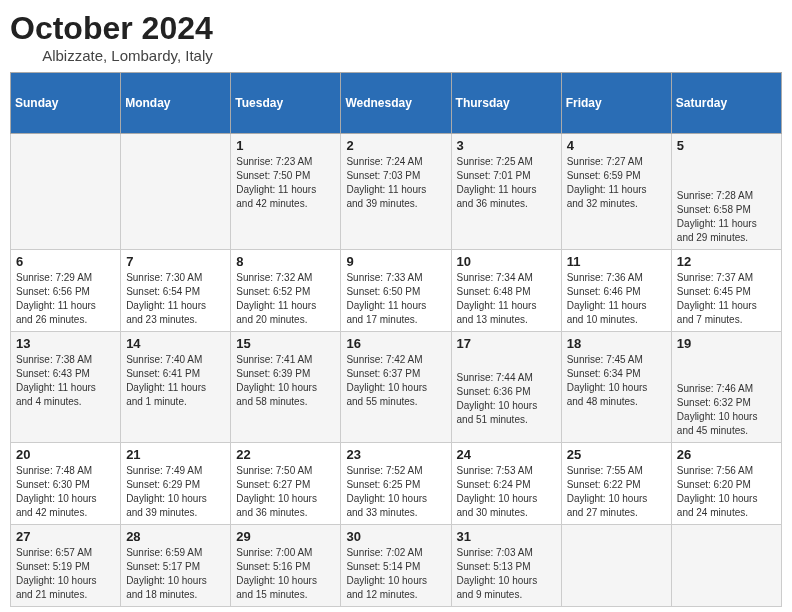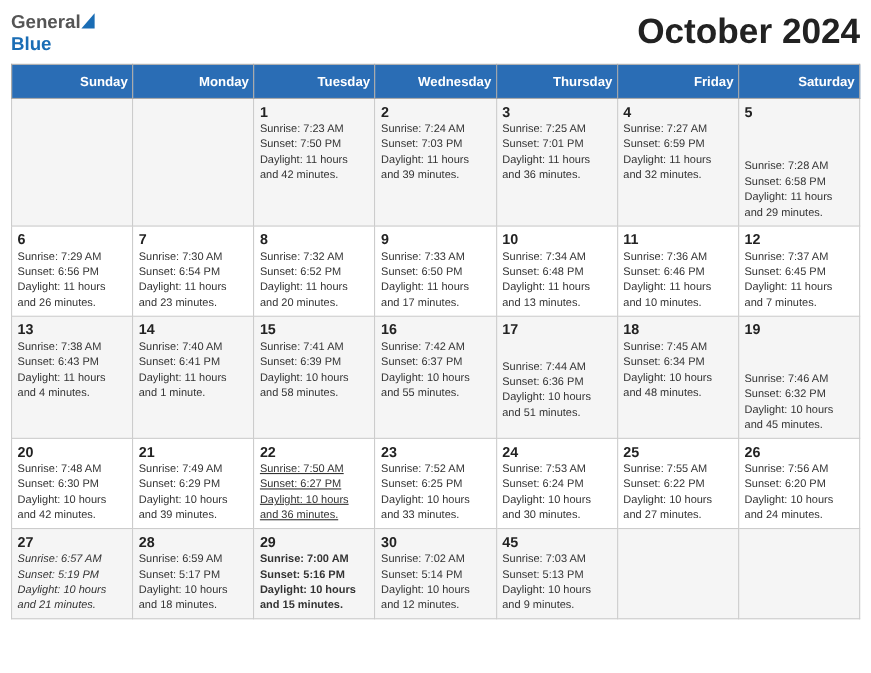--- a/index.html
+++ b/index.html
@@ -34,22 +34,22 @@
       color: #444;
     }
     table {
       width: 100%;
       border-collapse: collapse;
     }
     thead th {
       background-color: #2a6db5;
       color: #fff;
       font-size: 12px;
-      padding: 8px 4px;
-      text-align: right;
+      padding: 23px 4px;
+      text-align: left;
       border: 1px solid #aaa;
     }
     tbody td {
       vertical-align: top;
       border: 1px solid #ccc;
       padding: 4px 5px;
       font-size: 10.5px;
       color: #222;
       width: 110px;
       min-height: 80px;
@@ -89,31 +89,23 @@
       border-width: 0 0 14px 12px;
       border-color: transparent transparent #1a6db5 transparent;
       vertical-align: middle;
       margin-bottom: 2px;
     }
   </style>
 </head>
 <body>
 
 <div class="header-area">
-  <div class="logo">
-    <div class="logo-row">
-      <span class="logo-text-general">General</span>
-      <span class="logo-triangle"></span>
-    </div>
-    <div>
-      <span class="logo-text-blue">Blue</span>
-    </div>
-  </div>
   <div class="title-area">
     <div class="month-title">October 2024</div>
+    <div class="location">Albizzate, Lombardy, Italy</div>
   </div>
 </div>
 
 <table>
   <thead>
     <tr>
     <th>Sunday</th>
         <th>Monday</th>
         <th>Tuesday</th>
         <th>Wednesday</th>
@@ -253,21 +245,21 @@
 Daylight: 10 hours and 42 minutes.</div>
         </td>
         <td>
           <span class="day-num">21</span>
           <div class="day-info" style="white-space: pre-line;">Sunrise: 7:49 AM
 Sunset: 6:29 PM
 Daylight: 10 hours and 39 minutes.</div>
         </td>
         <td>
           <span class="day-num">22</span>
-          <div class="day-info" style="white-space: pre-line; text-decoration: underline;">Sunrise: 7:50 AM
+          <div class="day-info" style="white-space: pre-line;">Sunrise: 7:50 AM
 Sunset: 6:27 PM
 Daylight: 10 hours and 36 minutes.</div>
         </td>
         <td>
           <span class="day-num">23</span>
           <div class="day-info" style="white-space: pre-line;">Sunrise: 7:52 AM
 Sunset: 6:25 PM
 Daylight: 10 hours and 33 minutes.</div>
         </td>
         <td>
@@ -285,44 +277,44 @@
         <td>
           <span class="day-num">26</span>
           <div class="day-info" style="white-space: pre-line;">Sunrise: 7:56 AM
 Sunset: 6:20 PM
 Daylight: 10 hours and 24 minutes.</div>
         </td>
       </tr>
       <tr>
         <td>
           <span class="day-num">27</span>
-          <div class="day-info" style="white-space: pre-line; font-style: italic;">Sunrise: 6:57 AM
+          <div class="day-info" style="white-space: pre-line;">Sunrise: 6:57 AM
 Sunset: 5:19 PM
 Daylight: 10 hours and 21 minutes.</div>
         </td>
         <td>
           <span class="day-num">28</span>
           <div class="day-info" style="white-space: pre-line;">Sunrise: 6:59 AM
 Sunset: 5:17 PM
 Daylight: 10 hours and 18 minutes.</div>
         </td>
         <td>
           <span class="day-num">29</span>
-          <div class="day-info" style="white-space: pre-line; font-weight: bold;">Sunrise: 7:00 AM
+          <div class="day-info" style="white-space: pre-line;">Sunrise: 7:00 AM
 Sunset: 5:16 PM
 Daylight: 10 hours and 15 minutes.</div>
         </td>
         <td>
           <span class="day-num">30</span>
           <div class="day-info" style="white-space: pre-line;">Sunrise: 7:02 AM
 Sunset: 5:14 PM
 Daylight: 10 hours and 12 minutes.</div>
         </td>
         <td>
-          <span class="day-num">45</span>
+          <span class="day-num">31</span>
           <div class="day-info" style="white-space: pre-line;">Sunrise: 7:03 AM
 Sunset: 5:13 PM
 Daylight: 10 hours and 9 minutes.</div>
         </td>
         <td class="empty-cell"></td>
         <td class="empty-cell"></td>
       </tr>
     </tbody>
 </table>
 

